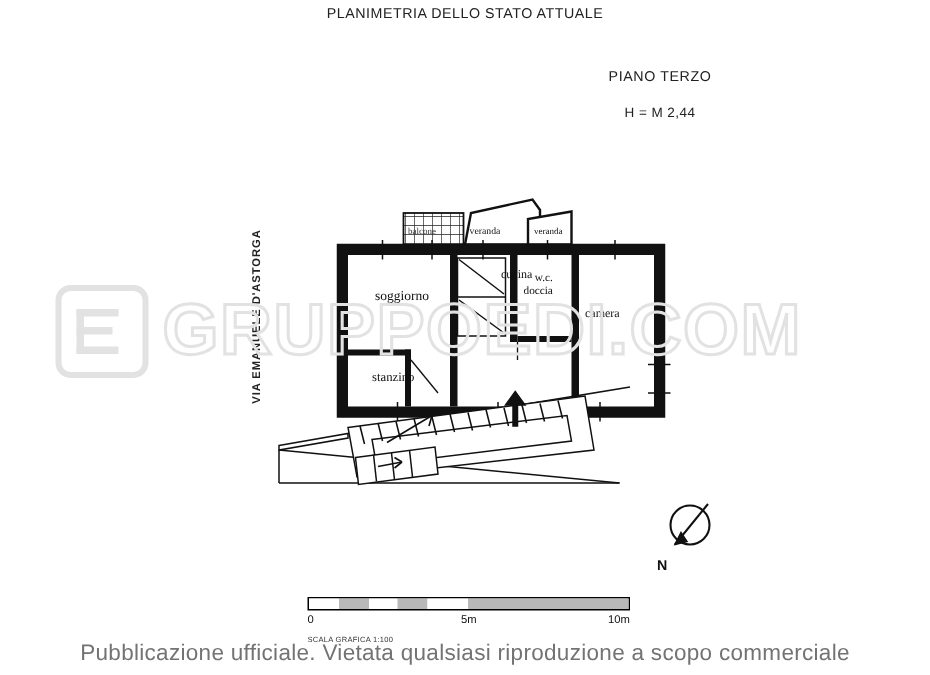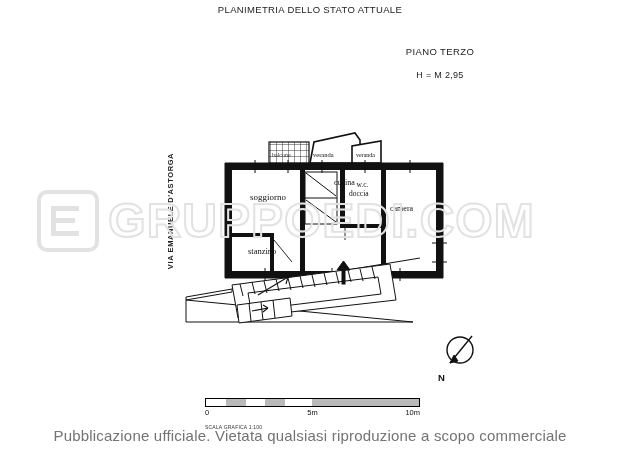--- a/index.html
+++ b/index.html
@@ -112,21 +112,21 @@
 </style>
 </head>
 <body>
 
 <div class="page">
 
   <div class="doc-title">PLANIMETRIA DELLO STATO ATTUALE</div>
 
   <div class="sheet-block">
     <div class="floor">PIANO TERZO</div>
-    <div class="height">H = M 2,95</div>
+    <div class="height">H = M 2,44</div>
   </div>
 
   <div class="street">VIA EMANUELE D'ASTORGA</div>
 
   <div class="plan">
     <svg width="620" height="450" viewBox="0 0 620 450" xmlns="http://www.w3.org/2000/svg">
       <defs>
         <pattern id="balconyHatch" width="6" height="6" patternUnits="userSpaceOnUse">
           <rect width="6" height="6" fill="#ffffff"></rect>
           <path d="M0 0 H6 M0 0 V6" stroke="#222" stroke-width="0.9"></path>

